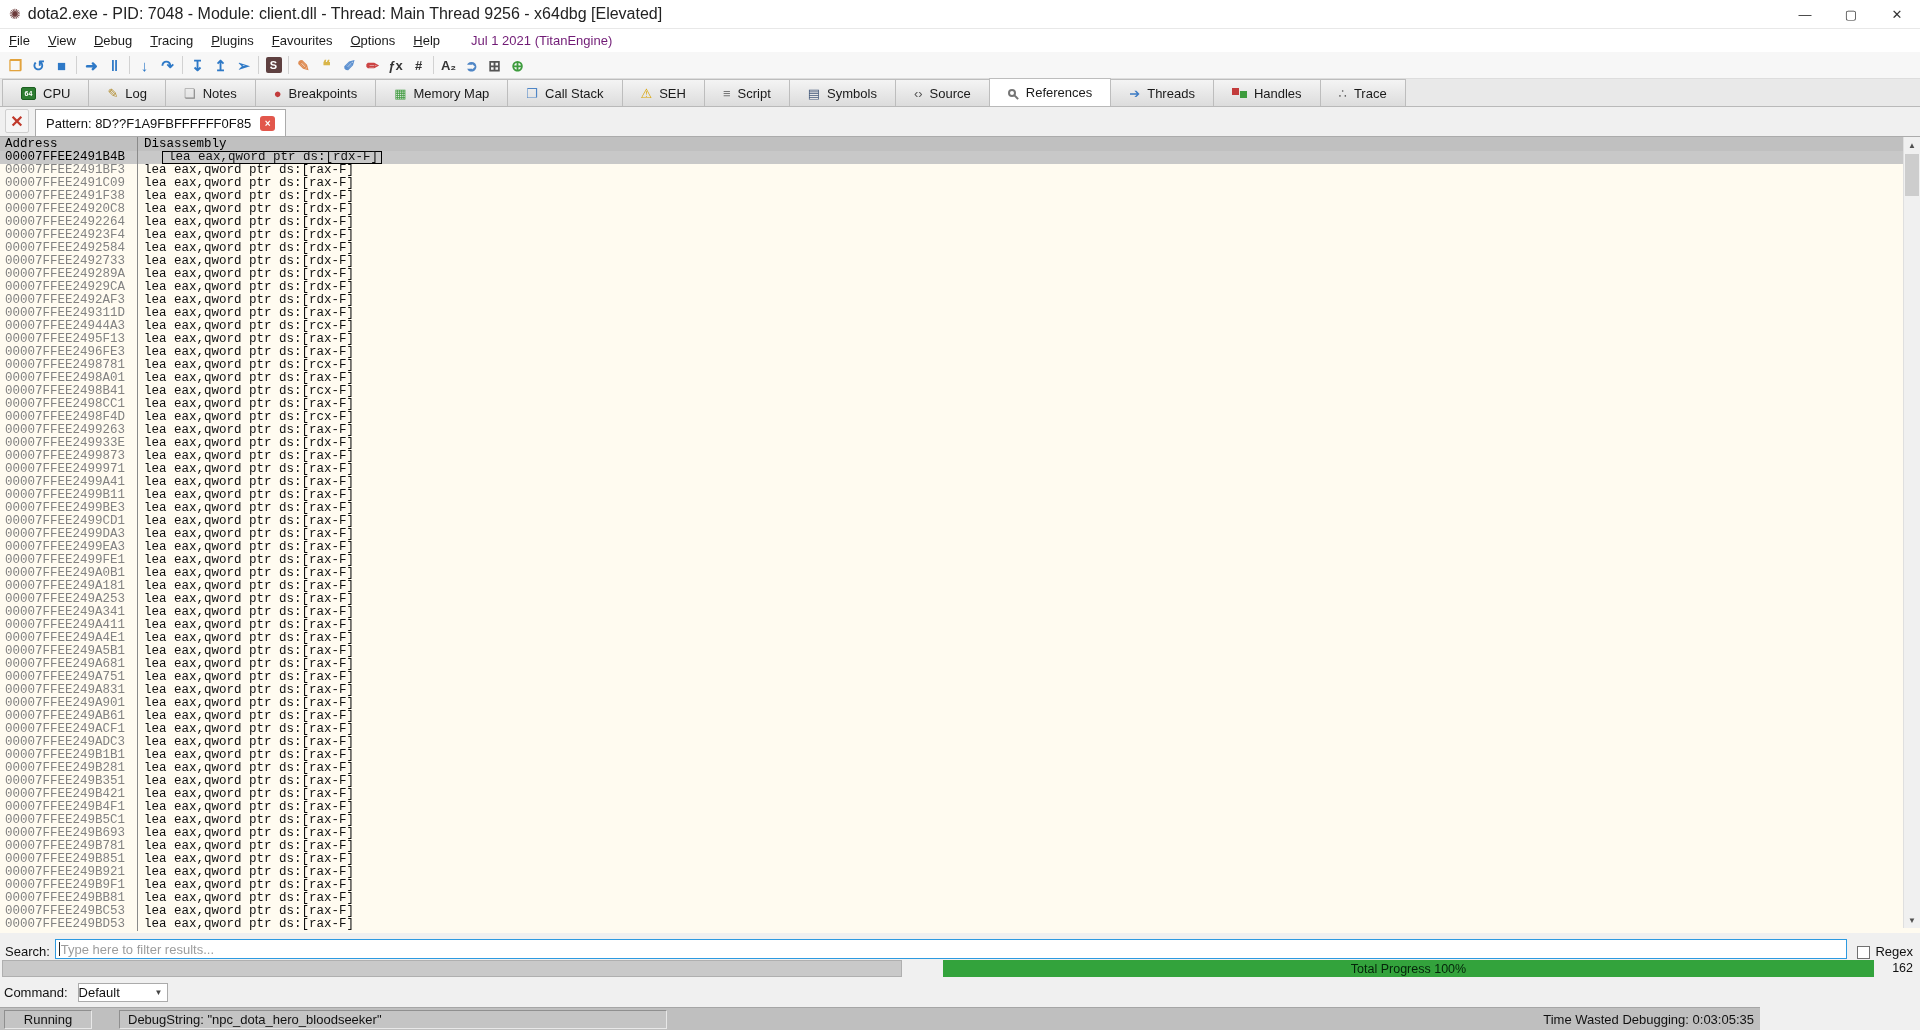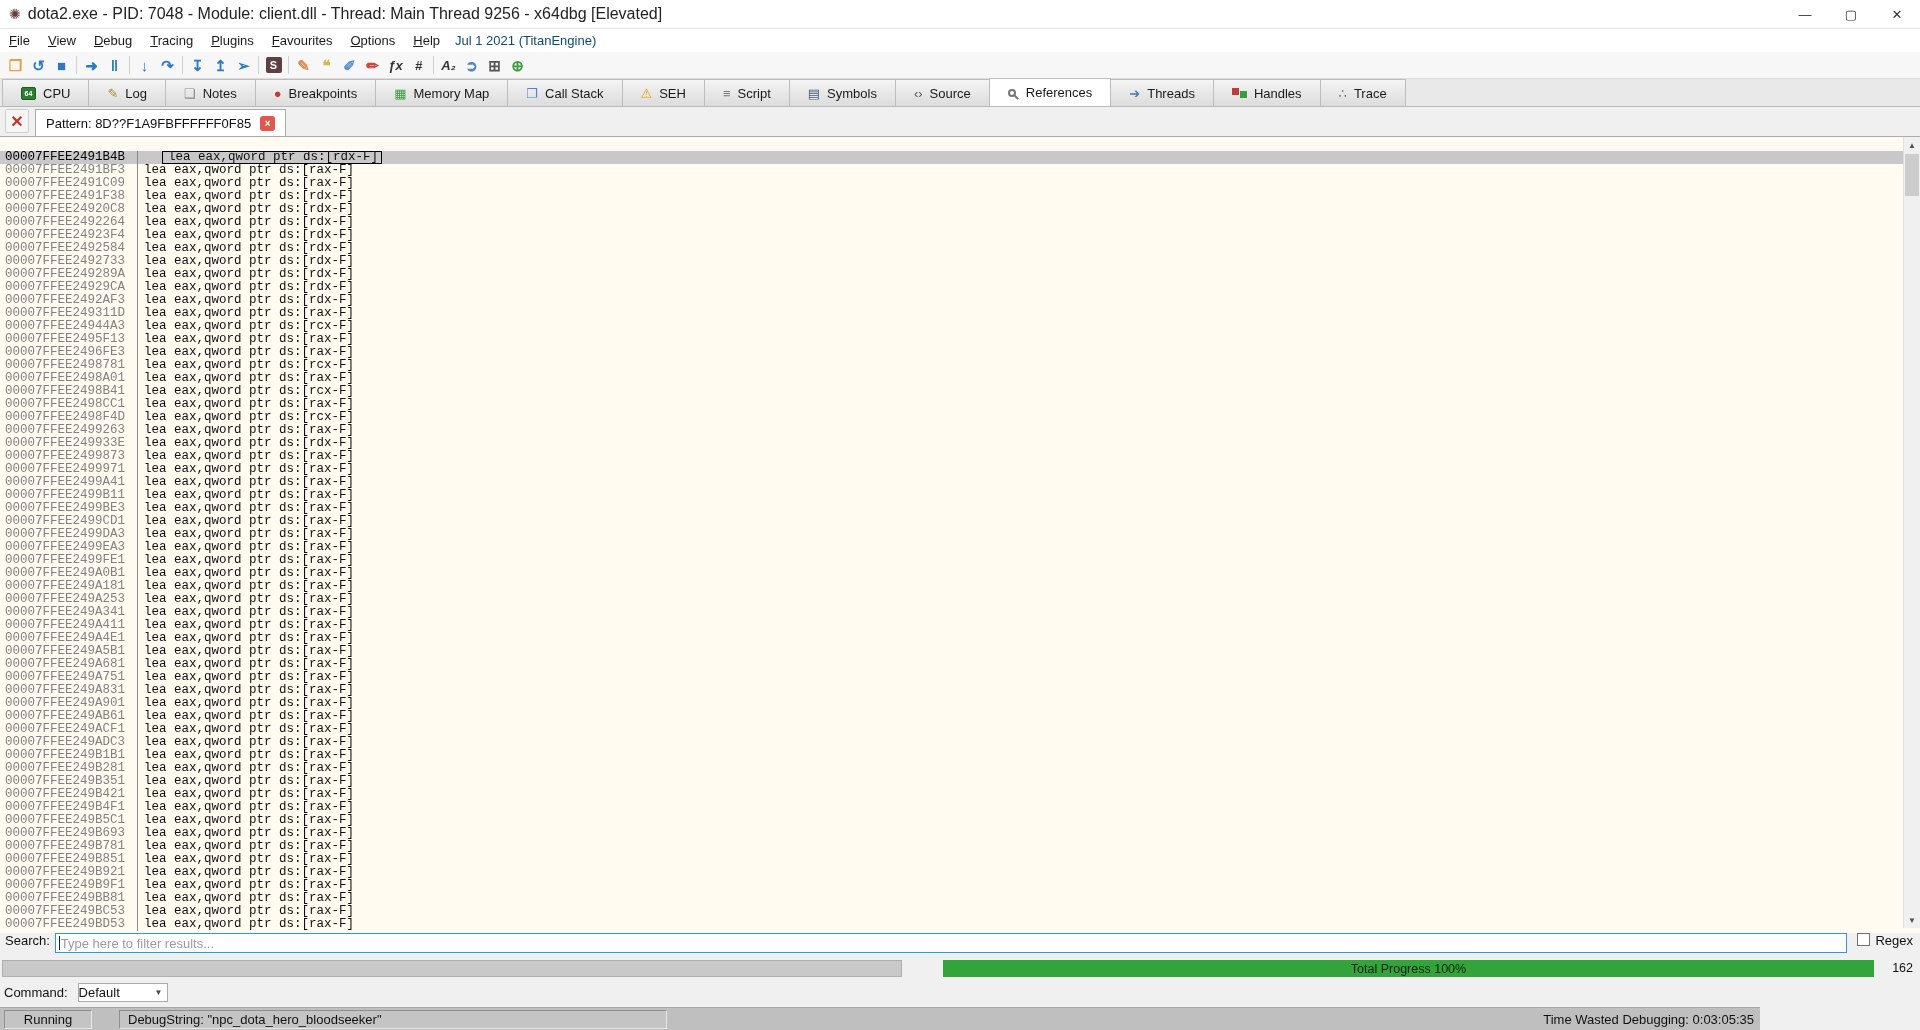--- a/index.html
+++ b/index.html
@@ -13,31 +13,31 @@
   #title-text { margin-left:7px; font-size:16px; color:#222; white-space:nowrap; }
   #win-controls { margin-left:auto; display:flex; height:29px; }
   .win-btn { width:46px; height:29px; display:flex; align-items:center; justify-content:center;
     font-size:13px; color:#333; }
 
   
   #menubar { position:absolute; top:29px; left:0; width:1920px; height:23px; background:#FFFFFF;
     display:flex; align-items:center; }
   .menu-item { padding:0 9px; height:23px; line-height:23px; color:#1A1A1A; }
   .menu-item u { text-decoration:underline; }
-  #menu-suffix { color:#0c4a6e; margin-left:6px; }
+  #menu-suffix { color:#701a75; margin-left:22px; }
 
   
   #toolbar { position:absolute; top:52px; left:0; width:1920px; height:27px; background:#F7F7F7;
     display:flex; align-items:center; padding-left:4px; border-bottom:1px solid #DDDDDD; }
   .tb-icon { width:23px; height:23px; display:flex; align-items:center; justify-content:center;
     font-size:15px; font-weight:bold; line-height:1; }
   .tb-sep { width:1px; height:18px; background:#D2D2D2; margin:0 3px; }
   .tb-scylla { width:16px; height:16px; background:#5E4040; color:#FFF; font-size:11px; font-weight:bold;
     display:flex; align-items:center; justify-content:center; border-radius:2px; }
-  .tb-text { font-style:italic; font-size:13px; font-weight:bold; }
+  .tb-text { font-size:13px; font-weight:bold; }
 
   
   #tabbar { position:absolute; top:79px; left:0; width:1920px; height:28px; background:#E9E9E9;
     display:flex; align-items:flex-end; border-bottom:1px solid #B9B9B9; padding-left:2px; }
   .tab { height:27px; display:flex; align-items:center; gap:7px; padding:0 18px;
     background:linear-gradient(#F4F4F4,#DCDCDC); border:1px solid #BDBDBD; border-bottom:none;
     margin-right:-1px; font-size:13px; color:#1A1A1A; white-space:nowrap; }
   .tab.active { background:#FFFFFF; height:28px; position:relative; z-index:2; }
   .tab-icon { font-size:13px; line-height:1; display:inline-flex; }
   .chip { width:15px; height:13px; background:#2E7D32; color:#FFF; font-size:7px; font-weight:bold;
@@ -79,21 +79,21 @@
   #vscroll { position:absolute; top:0; right:0; width:17px; bottom:5px; background:#F0F0F0;
     border-left:1px solid #DFDFDF; }
   .sb-btn { position:absolute; left:0; width:16px; height:16px; display:flex; align-items:center;
     justify-content:center; font-size:8px; color:#505050; }
   #sb-up { top:0; }
   #sb-down { bottom:0; }
   #sb-thumb { position:absolute; left:1px; width:14px; top:17px; height:42px; background:#CDCDCD; }
 
   
   #searchrow { position:absolute; top:933px; left:0; width:1920px; height:26px; background:#F0F0F0;
-    display:flex; align-items:flex-start; padding:0 5px; }
+    display:flex; align-items:flex-end; padding:0 5px; }
   #search-label { margin-right:5px; }
   #search-input { flex:1; height:20px; background:#FFF; border:1px solid #2D9AE0; display:flex;
     align-items:center; padding-left:3px; }
   .caret { width:1px; height:14px; background:#222; margin-right:1px; }
   .placeholder { color:#9C9C9C; white-space:nowrap; overflow:hidden; }
   #regex-box { width:13px; height:13px; background:#FFF; border:1px solid #707070; margin:0 5px 0 10px; }
   #regex-label { margin-right:2px; }
 
   
   #progressrow { position:absolute; top:959px; left:0; width:1920px; height:19px; background:#F0F0F0; }
@@ -246,20 +246,24 @@
 
 <div id="patternrow">
   <div id="close-results-btn">✕</div>
   <div id="pattern-tab">
     <span>Pattern: 8D??F1A9FBFFFFFF0F85</span>
     <span id="pattern-close">×</span>
   </div>
 </div>
 
 <div id="table-area">
+  <div id="table-header">
+    <span class="hdr-addr">Address</span>
+    <span class="hdr-dis">Disassembly</span>
+  </div>
   <div id="rows">
       <div class="row selected">
         <span class="acell">00007FFEE2491B4B</span>
         <span class="dcell">lea eax,qword ptr ds:[rdx-F]</span>
       </div>
       <div class="row">
         <span class="acell">00007FFEE2491BF3</span>
         <span class="dcell">lea eax,qword ptr ds:[rax-F]</span>
       </div>
       <div class="row">

